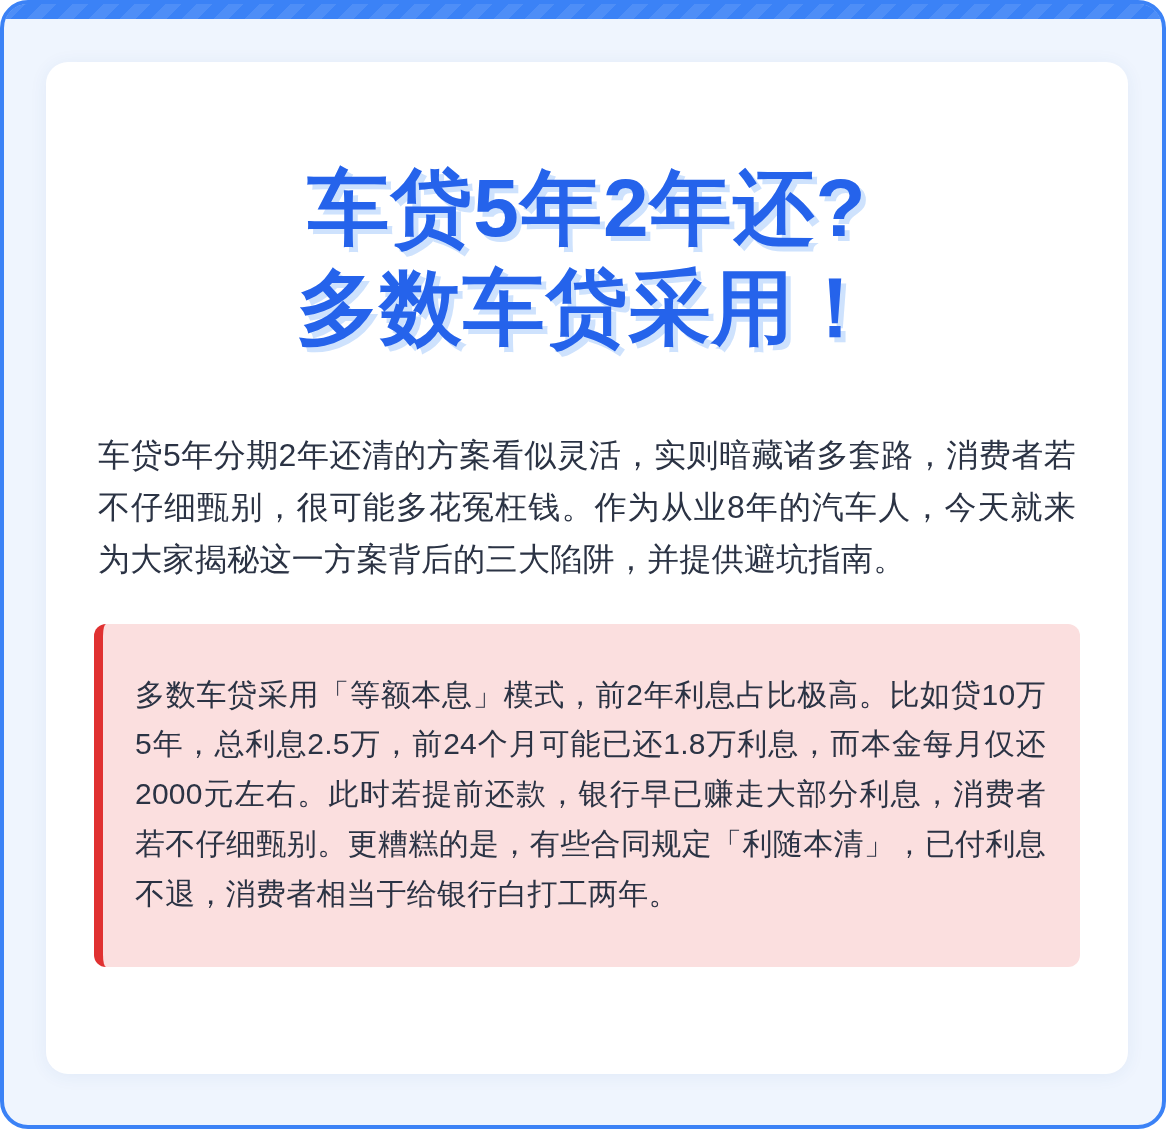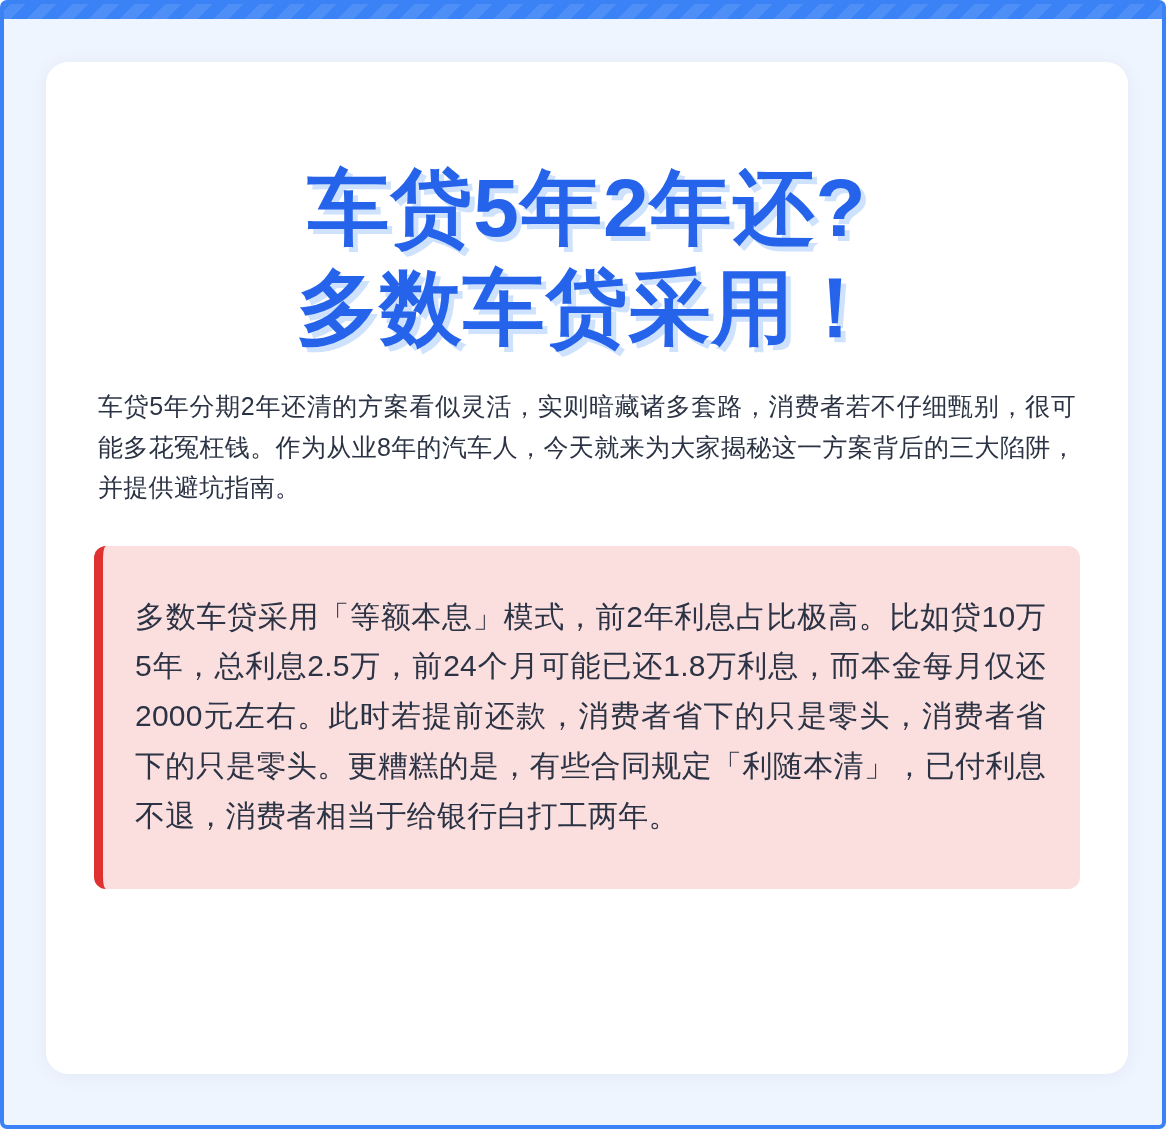--- a/index.html
+++ b/index.html
@@ -15,21 +15,21 @@
   }
 
   
   #poster {
     position: relative;
     width: 1166px;
     height: 1129px;
     box-sizing: border-box;
     background: #eff5fe;
     border: 4px solid #3b82f6;
-    border-radius: 7px;
+    border-radius: 28px;
     overflow: hidden;
   }
 
   
   #stripe-bar {
     position: absolute;
     top: 0;
     left: 0;
     right: 0;
     height: 15px;
@@ -69,24 +69,24 @@
     letter-spacing: 1px;
     text-shadow: 5px 5px 0 rgba(147, 190, 250, 0.45);
   }
   #headline .hl-line {
     display: block;
     white-space: nowrap;
   }
 
   
   #intro {
-    margin: 28px 0 0 0;
+    margin: 72px 0 0 0;
     padding: 0 4px;
     color: #2b3344;
-    font-size: 25px;
+    font-size: 32px;
     line-height: 1.62;
     text-align: justify;
     letter-spacing: 0.3px;
   }
 
   
   #pitfall {
     position: relative;
     margin: 38px 0 0 0;
     background: #fbdfdf;
@@ -123,17 +123,17 @@
   <div id="sheet">
 
     <h1 id="headline">
       <span class="hl-line">车贷5年2年还?</span>
       <span class="hl-line">多数车贷采用！</span>
     </h1>
 
     <p id="intro">车贷5年分期2年还清的方案看似灵活，实则暗藏诸多套路，消费者若不仔细甄别，很可能多花冤枉钱。作为从业8年的汽车人，今天就来为大家揭秘这一方案背后的三大陷阱，并提供避坑指南。</p>
 
     <section id="pitfall">
-      <p id="pitfall-body">多数车贷采用「等额本息」模式，前2年利息占比极高。比如贷10万5年，总利息2.5万，前24个月可能已还1.8万利息，而本金每月仅还2000元左右。此时若提前还款，消费者省下的只是零头，消费者省下的只是零头。更糟糕的是，有些合同规定「利随本清」，已付利息不退，消费者相当于给银行白打工两年。</p>
+      <p id="pitfall-body">多数车贷采用「等额本息」模式，前2年利息占比极高。比如贷10万5年，总利息2.5万，前24个月可能已还1.8万利息，而本金每月仅还2000元左右。此时若提前还款，银行早已赚走大部分利息，消费者若不仔细甄别。更糟糕的是，有些合同规定「利随本清」，已付利息不退，消费者相当于给银行白打工两年。</p>
     </section>
 
   </div>
 </div>
 
 </body></html>

